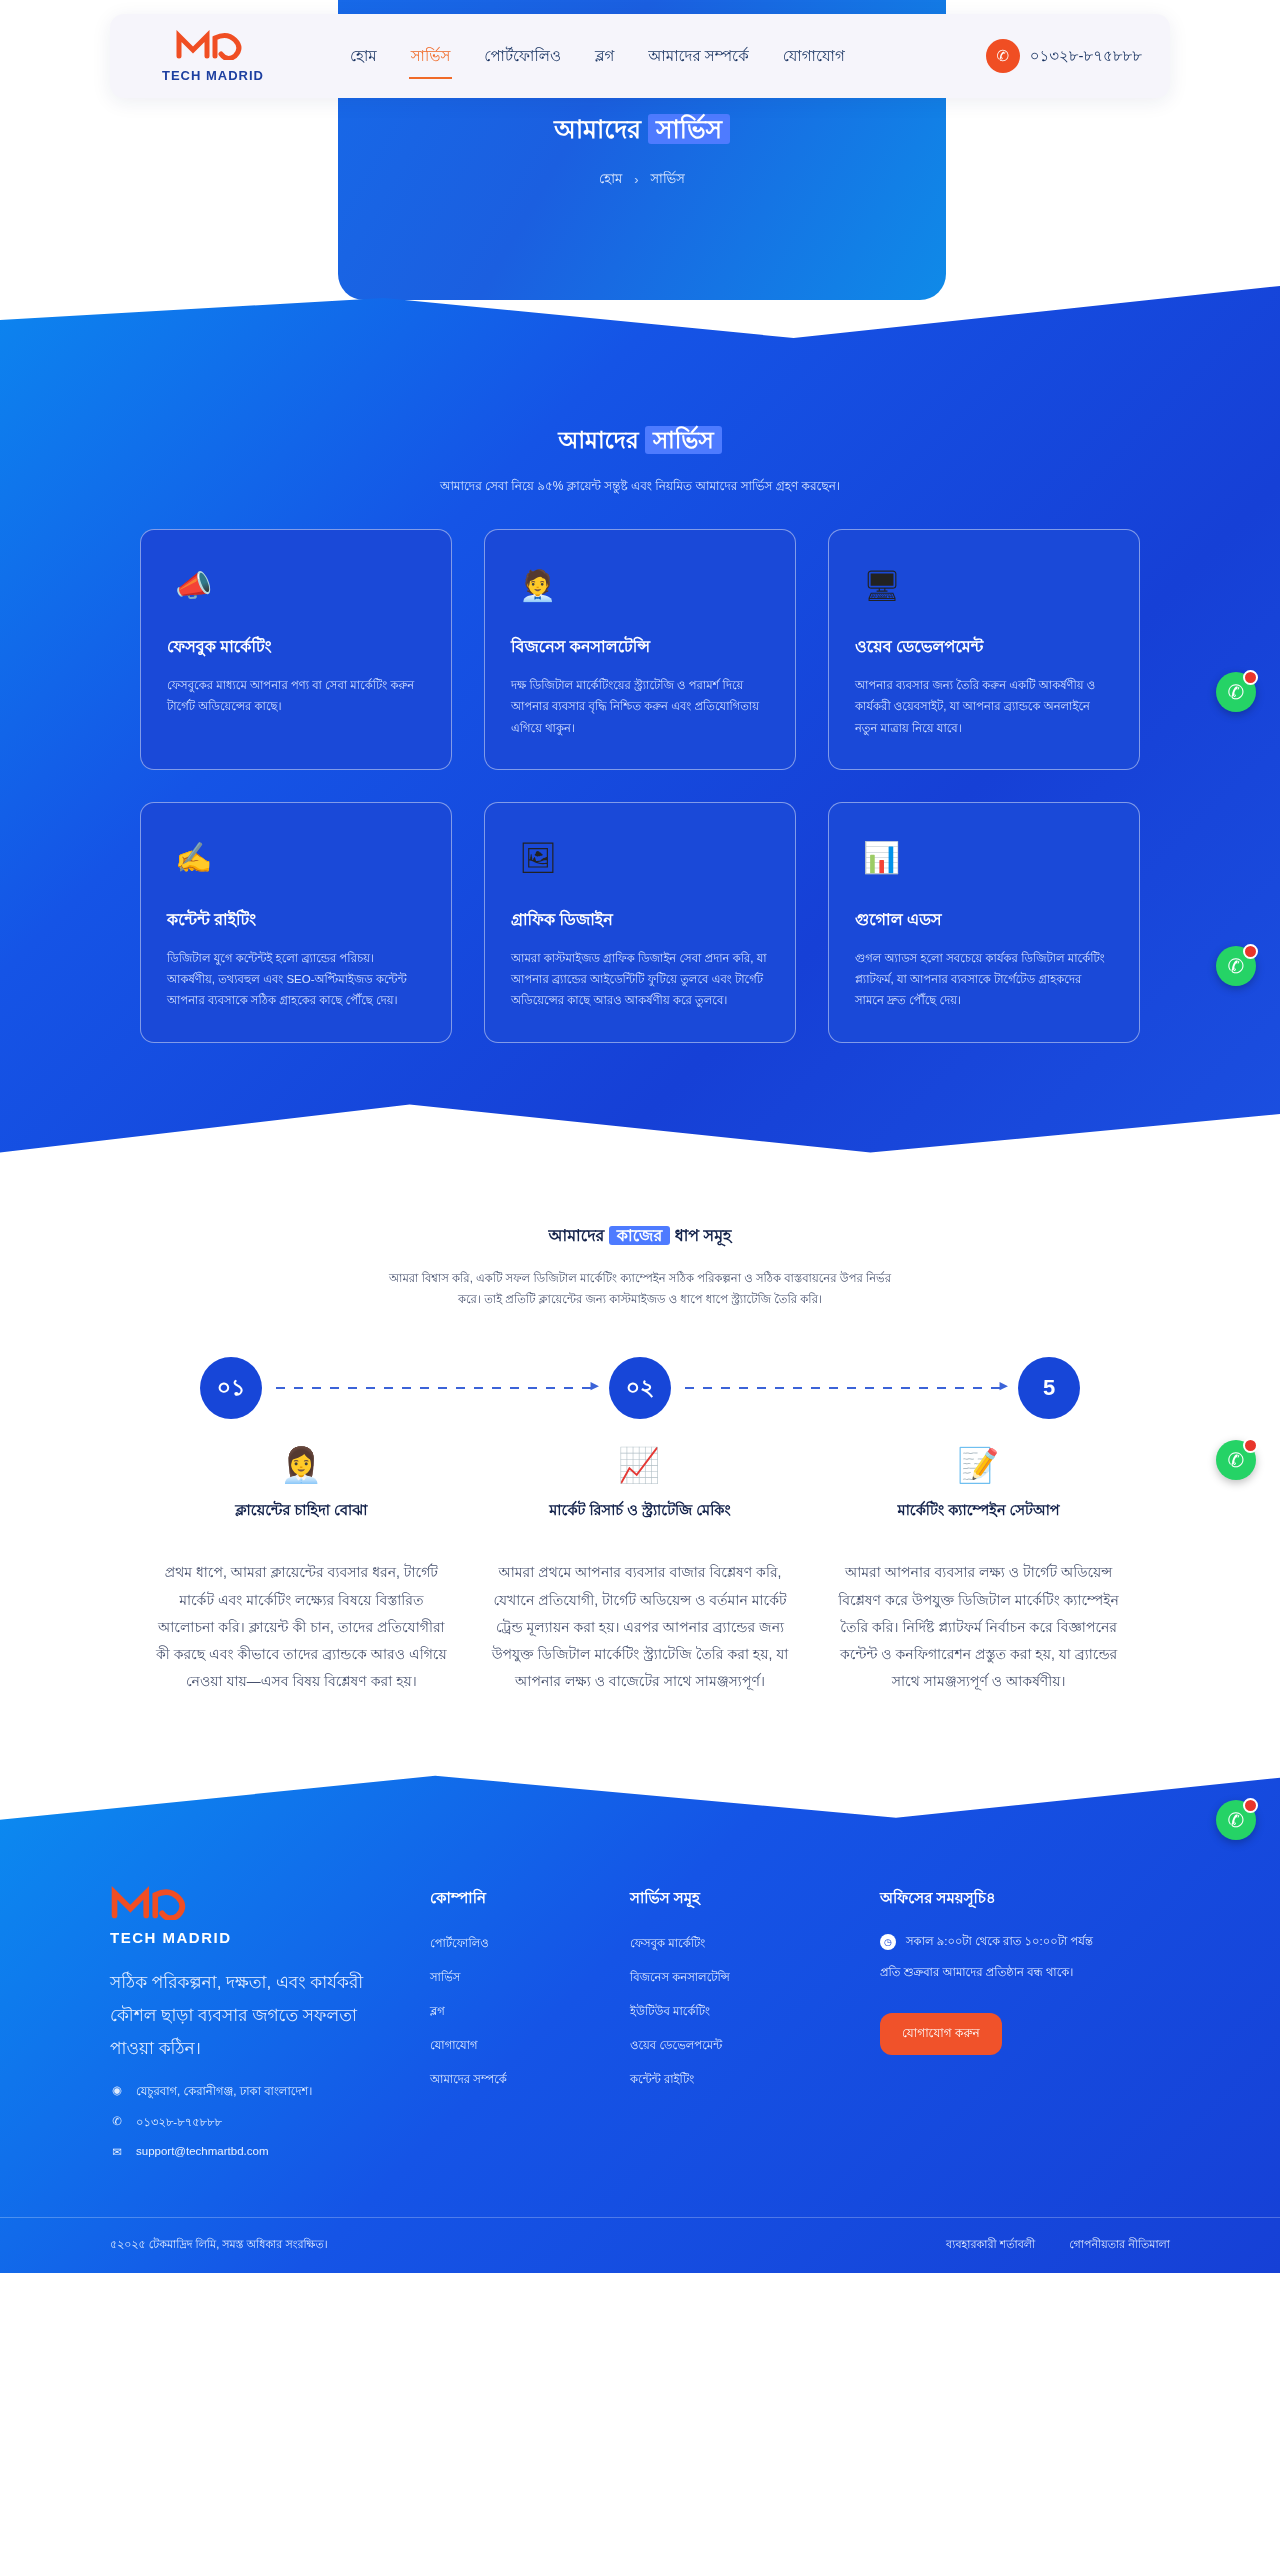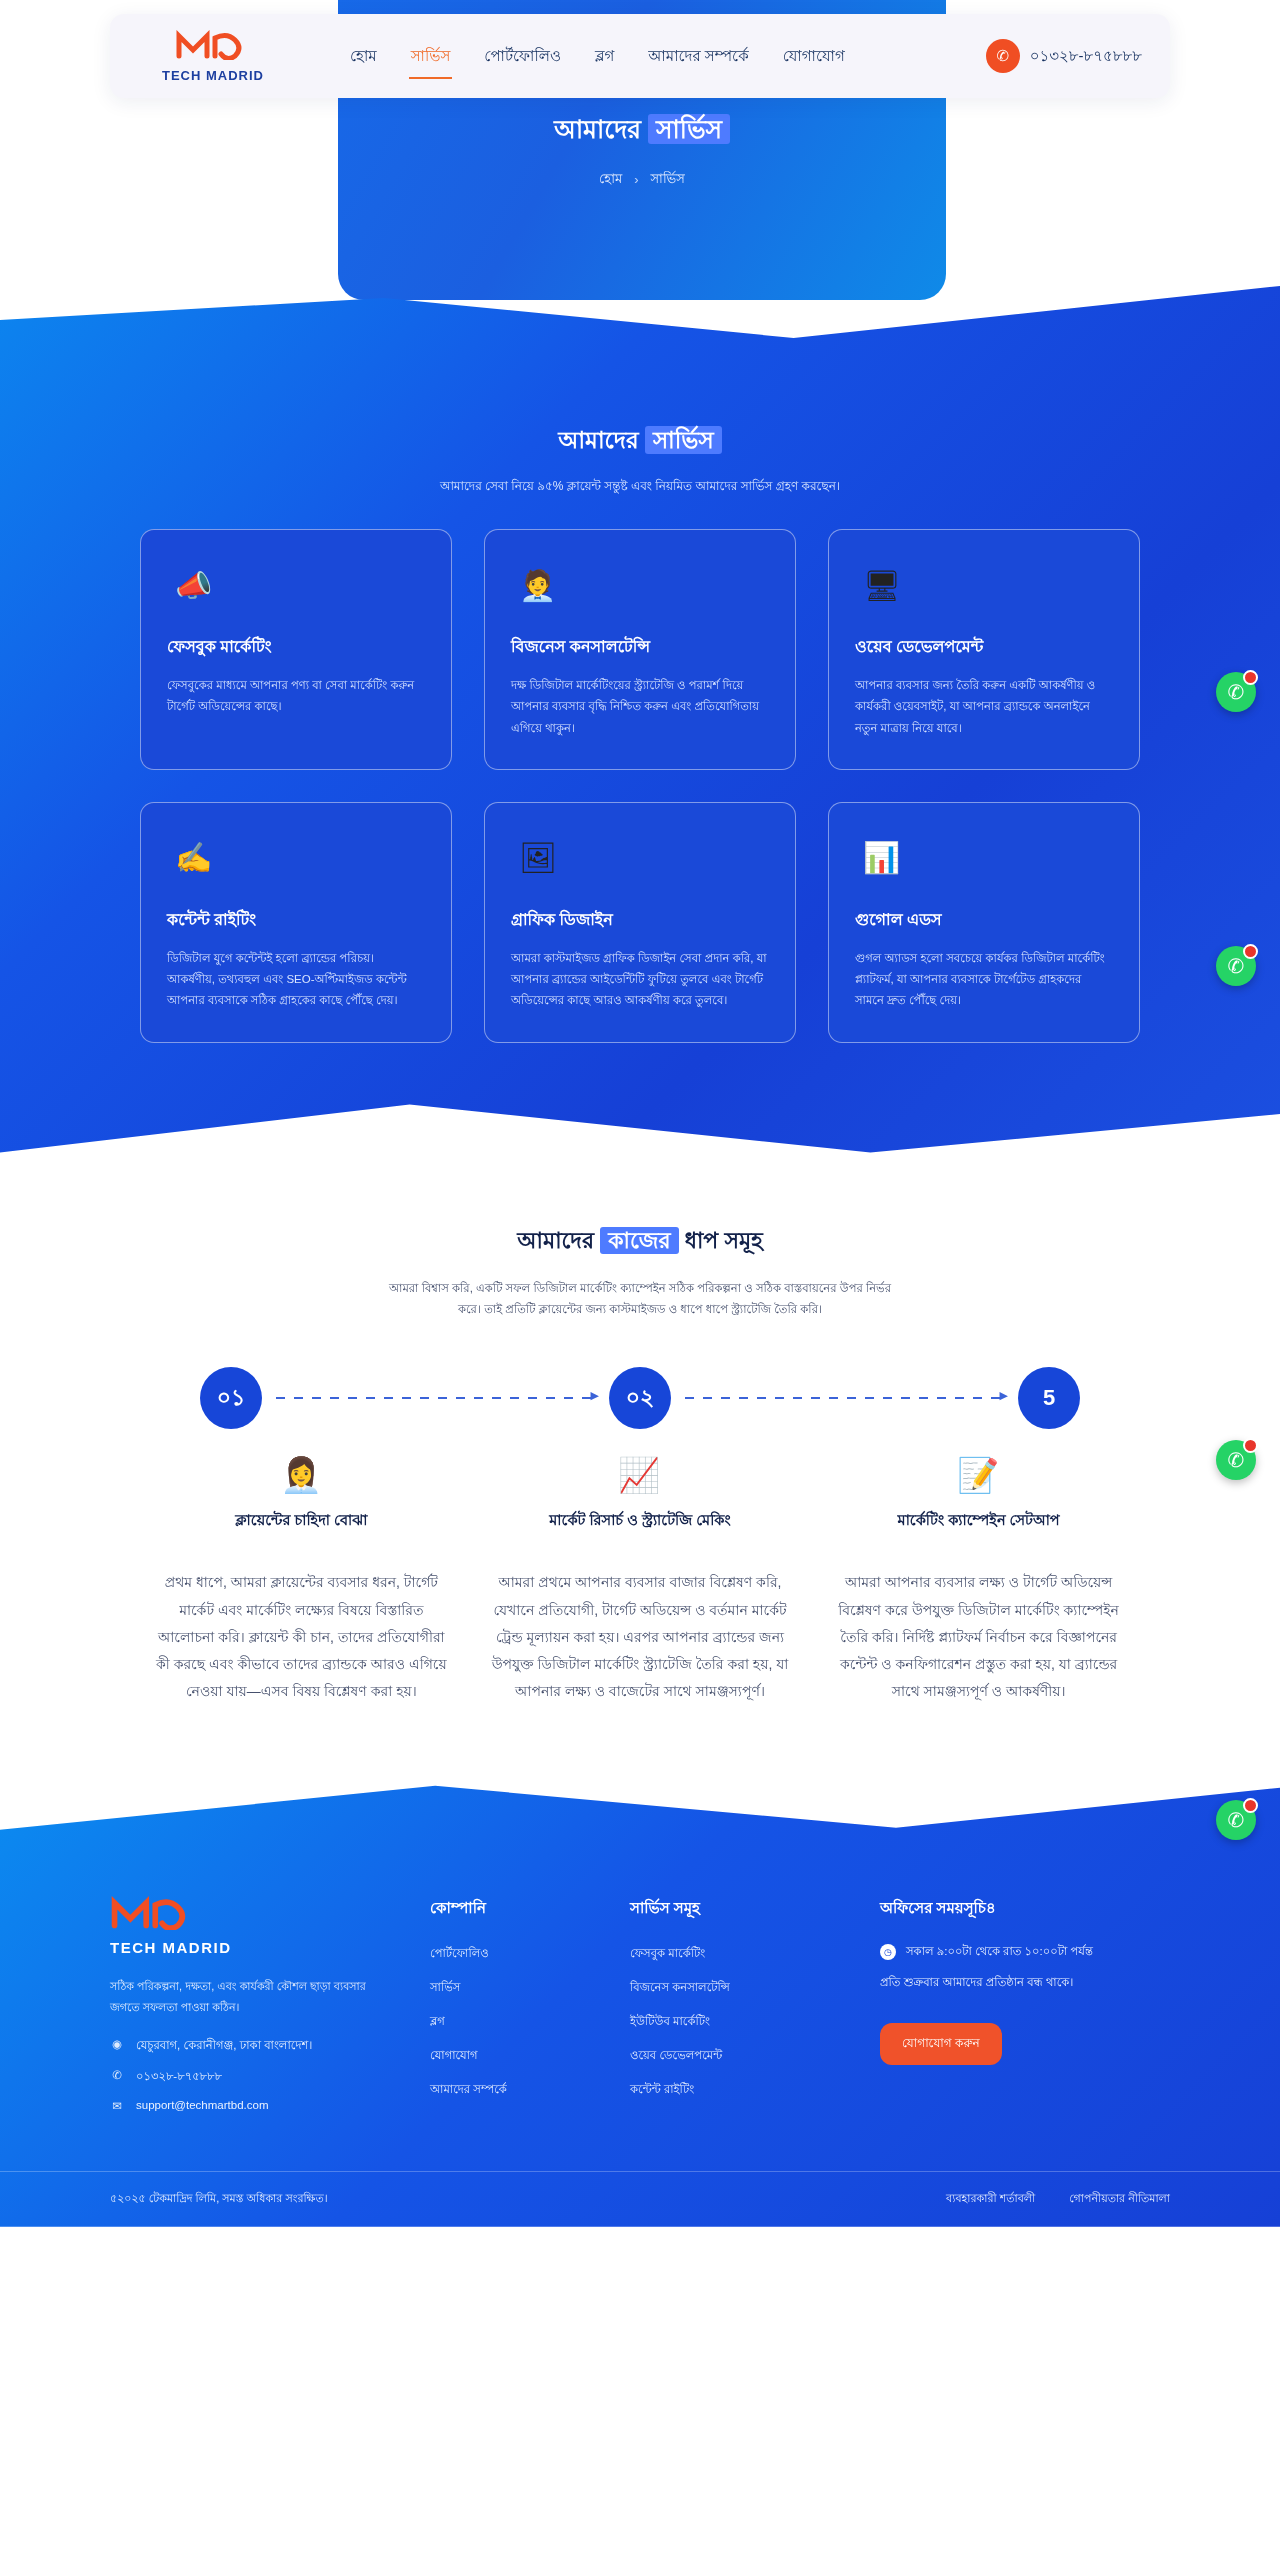--- a/index.html
+++ b/index.html
@@ -97,21 +97,21 @@
   .card-ico{
     width:54px;height:54px;border-radius:10px;
     display:flex;align-items:center;justify-content:center;font-size:30px;
     margin-bottom:22px;
   }
   .card h3{ color:#fff; font-size:16px; margin-bottom:14px; }
   .card p{ color:#d8e4ff; font-size:11.5px; line-height:1.85; }
 
   
   .steps{ background:#fff; padding:70px 0 90px; }
-  .steps h2{ text-align:center; font-size:22px; color:#12214a; font-weight:bold;}
+  .steps h2{ text-align:center; font-size:16px; color:#12214a; font-weight:bold;}
   .steps h2 .hl{ background:#4e7bff; color:#fff; padding:1px 8px; border-radius:3px; }
   .steps-sub{ width:520px; margin:18px auto 0; text-align:center; font-size:11.5px; color:#46506d; line-height:1.9;}
   .step-row{ width:880px; margin:46px auto 0; display:flex; align-items:center; justify-content:space-between;}
   .circle{
     width:62px;height:62px;border-radius:50%;
     background:#1746d8;color:#fff;display:flex;align-items:center;justify-content:center;
     font-size:22px;font-weight:bold;flex:0 0 auto;
   }
   .dots{ flex:1; height:2px; margin:0 14px; background:repeating-linear-gradient(to right,#3b63d8 0 9px,transparent 9px 18px); position:relative;}
   .dots:after{ content:"▶"; position:absolute; right:-4px; top:-8px; color:#3b63d8; font-size:11px;}
@@ -128,21 +128,21 @@
     padding:80px 0 0;
     clip-path: polygon(0 54px, 34% 10px, 70% 52px, 100% 12px, 100% 100%, 0 100%);
     margin-top:-20px;
   }
   .footer-cols{
     width:1060px;margin:40px auto 0;
     display:grid;grid-template-columns:300px 180px 230px 280px;gap:20px;
   }
   .f-logo-mark{ font-size:34px;color:#f04e23;font-weight:bold;letter-spacing:-2px;line-height:1;}
   .f-logo-text{ font-size:15px;color:#fff;font-weight:bold;letter-spacing:1.5px;margin-top:4px;}
-  .f-desc{ color:#e4eeff;font-size:11px;line-height:1.95;margin-top:20px;width:260px;}
+  .f-desc{ color:#e4eeff;font-size:17px;line-height:1.95;margin-top:20px;width:260px;}
   .f-contact{ margin-top:18px; }
   .f-contact div{ display:flex;gap:12px;align-items:flex-start;color:#eaf2ff;font-size:11.5px;margin-bottom:12px;}
   .f-contact .ic{ width:14px;text-align:center;opacity:.95; }
   .footer h4{ color:#fff;font-size:15px;margin-bottom:22px;font-weight:bold; }
   .footer ul{ list-style:none; }
   .footer ul li{ margin-bottom:13px; }
   .footer ul li a{ color:#e4eeff;text-decoration:none;font-size:11.5px;}
   .hours-row{ display:flex;gap:10px;align-items:flex-start;color:#eaf2ff;font-size:11.5px;margin-bottom:12px;}
   .clock{ width:16px;height:16px;border-radius:50%;background:#fff;color:#1746d8;font-size:9px;display:flex;align-items:center;justify-content:center;flex:0 0 auto;margin-top:1px;}
   .cta-btn{

